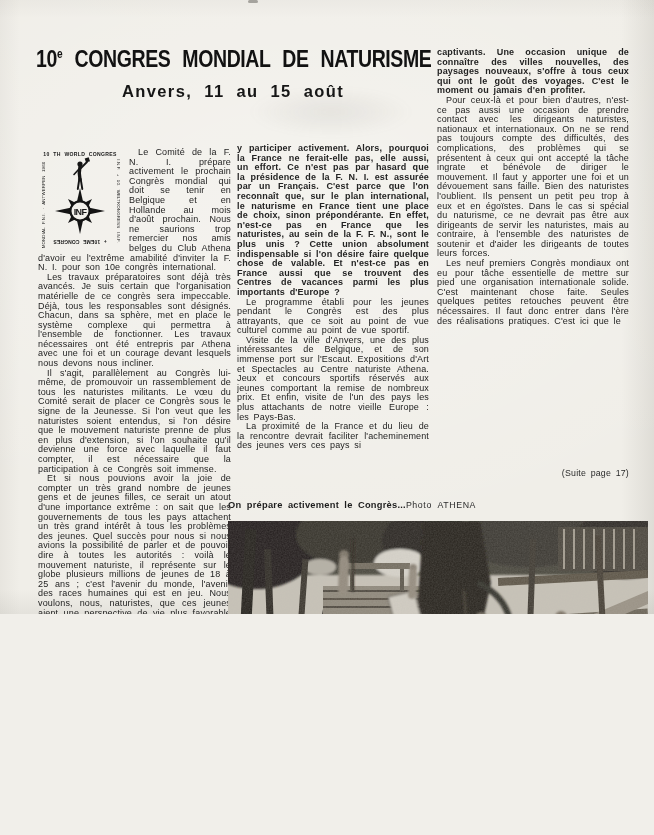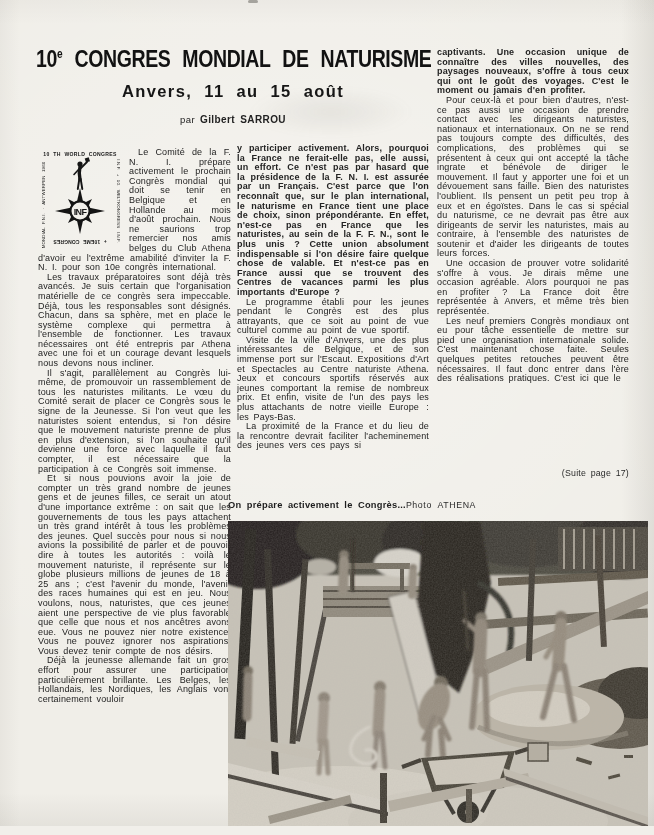--- a/index.html
+++ b/index.html
@@ -2,21 +2,21 @@
 <html lang="fr"><head>
 <meta charset="utf-8">
 <style>
   html,body{margin:0;padding:0;}
   body{
     width:654px;height:835px;overflow:hidden;
     font-family:"Liberation Sans","DejaVu Sans",sans-serif;
     background:#f1efea;
   }
   .page{
-    position:relative;width:654px;height:826px;overflow:hidden;color:#1f1f1f;
+    position:relative;width:654px;height:614px;overflow:hidden;color:#1f1f1f;
     background:
       radial-gradient(130% 90% at 45% 35%, rgba(255,255,255,0.30), rgba(255,255,255,0) 60%),
       linear-gradient(to right, rgba(70,65,55,0.05), rgba(0,0,0,0) 3%, rgba(0,0,0,0) 95%, rgba(70,65,55,0.10)),
       linear-gradient(to bottom, rgba(70,65,55,0.04), rgba(0,0,0,0) 3%, rgba(0,0,0,0) 96%, rgba(70,65,55,0.07)),
       #f0eee8;
   }
   .scan-mark{position:absolute;left:248px;top:0;width:10px;height:3px;background:rgba(80,78,70,.45);border-radius:2px;}
   .ghost{position:absolute;left:246px;top:86px;width:170px;height:52px;
     background:radial-gradient(60% 60% at 50% 50%, rgba(110,108,100,0.10), rgba(0,0,0,0) 80%);
     filter:blur(3px);}
@@ -52,21 +52,20 @@
 </head>
 <body>
 
 <div class="page">
   <div class="scan-mark"></div>
   <div class="ghost"></div>
 
   <header class="header">
     <h1 class="title"><span>10</span><sup>e</sup><span> CONGRES MONDIAL DE NATURISME</span></h1>
     <h2 class="subtitle">Anvers, 11 au 15 août</h2>
-    <div class="byline"><span>par</span> <b>Gilbert SARROU</b></div>
   </header>
 
   <section class="col col1">
     <div class="logo">
       <svg width="84" height="102" viewBox="0 0 84 102">
         <text x="42" y="8" text-anchor="middle" font-size="5.1" font-weight="bold" letter-spacing="0.3">10 TH WORLD CONGRES</text>
         <text x="6.5" y="57" text-anchor="middle" font-size="4.4" transform="rotate(-90 6.5 57)">MONDIAL F.N.I. · ANTWERPEN 1966</text>
         <text x="78.5" y="53" text-anchor="middle" font-size="4.4" transform="rotate(90 78.5 53)">I.N.F. + 10. WELTKONGRESS I.N.F.</text>
         <text x="42" y="96" text-anchor="middle" font-size="5" font-weight="bold" transform="rotate(180 42 94)">+ 10EME CONGRES</text>
         <g stroke="#161616" fill="none" stroke-linecap="round">
@@ -102,21 +101,20 @@
   <section class="col col2">
     <p class="noindent">y participer activement. Alors, pourquoi la France ne ferait-elle pas, elle aussi, un effort. Ce n'est pas par hasard que la présidence de la F. N. I. est assurée par un Français. C'est parce que l'on reconnaît que, sur le plan international, le naturisme en France tient une place de choix, sinon prépondérante. En effet, n'est-ce pas en France que les naturistes, au sein de la F. F. N., sont le plus unis ? Cette union absolument indispensable si l'on désire faire quelque chose de valable. Et n'est-ce pas en France aussi que se trouvent des Centres de vacances parmi les plus importants d'Europe ?</p>
     <p>Le programme établi pour les jeunes pendant le Congrès est des plus attrayants, que ce soit au point de vue culturel comme au point de vue sportif.</p>
     <p>Visite de la ville d'Anvers, une des plus intéressantes de Belgique, et de son immense port sur l'Escaut. Expositions d'Art et Spectacles au Centre naturiste Athena. Jeux et concours sportifs réservés aux jeunes comportant la remise de nombreux prix. Et enfin, visite de l'un des pays les plus attachants de notre vieille Europe : les Pays-Bas.</p>
     <p>La proximité de la France et du lieu de la rencontre devrait faciliter l'acheminement des jeunes vers ces pays si</p>
   </section>
 
   <section class="col col3">
     <p class="noindent">captivants. Une occasion unique de connaître des villes nouvelles, des paysages nouveaux, s'offre à tous ceux qui ont le goût des voyages. C'est le moment ou jamais d'en profiter.</p>
     <p>Pour ceux-là et pour bien d'autres, n'est-ce pas aussi une occasion de prendre contact avec les dirigeants naturistes, nationaux et internationaux. On ne se rend pas toujours compte des difficultés, des complications, des problèmes qui se présentent à ceux qui ont accepté la tâche ingrate et bénévole de diriger le mouvement. Il faut y apporter une foi et un dévouement sans faille. Bien des naturistes l'oublient. Ils pensent un petit peu trop à eux et en égoïstes. Dans le cas si spécial du naturisme, ce ne devrait pas être aux dirigeants de servir les naturistes, mais au contraire, à l'ensemble des naturistes de soutenir et d'aider les dirigeants de toutes leurs forces.</p>
-    <p>Une occasion de prouver votre solidarité s'offre à vous. Je dirais même une occasion agréable. Alors pourquoi ne pas en profiter ? La France doit être représentée à Anvers, et même très bien représentée.</p>
     <p>Les neuf premiers Congrès mondiaux ont eu pour tâche essentielle de mettre sur pied une organisation internationale solide. C'est maintenant chose faite. Seules quelques petites retouches peuvent être nécessaires. Il faut donc entrer dans l'ère des réalisations pratiques. C'est ici que le</p>
   </section>
 
   <div class="suite">(Suite page 17)</div>
 
   <div class="caption-row">
     <div class="caption">On prépare activement le Congrès...</div>
     <div class="credit">Photo ATHENA</div>
   </div>
 

